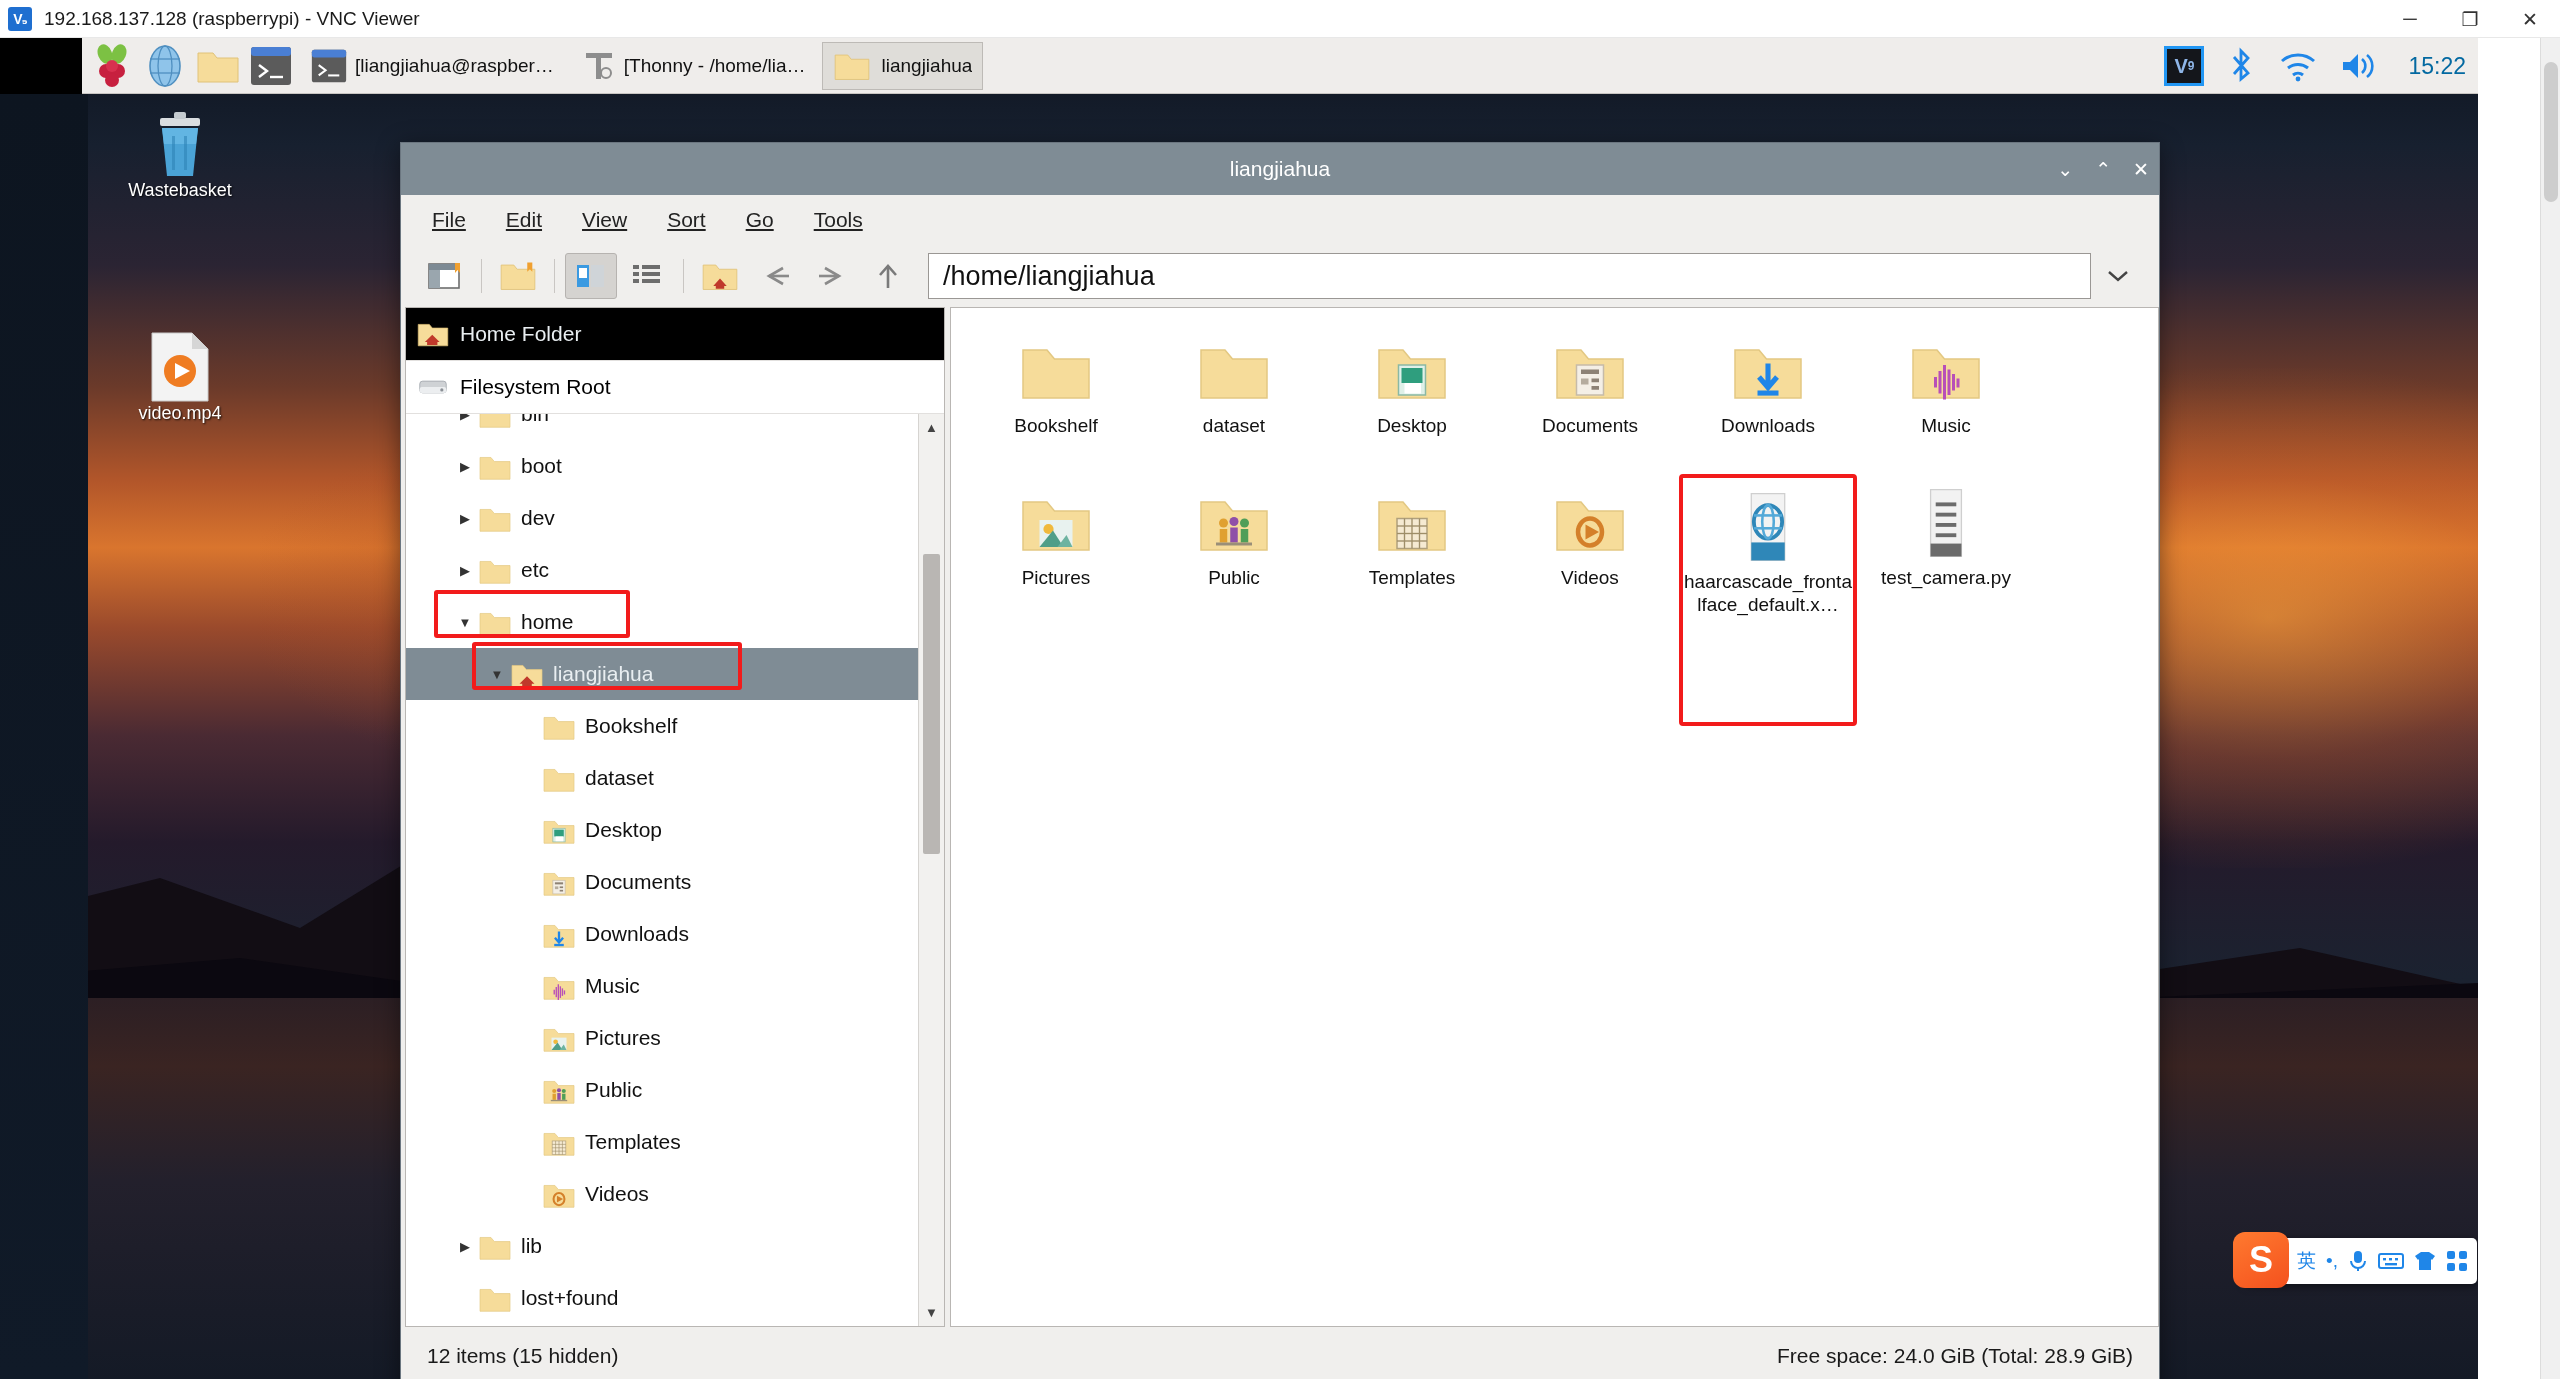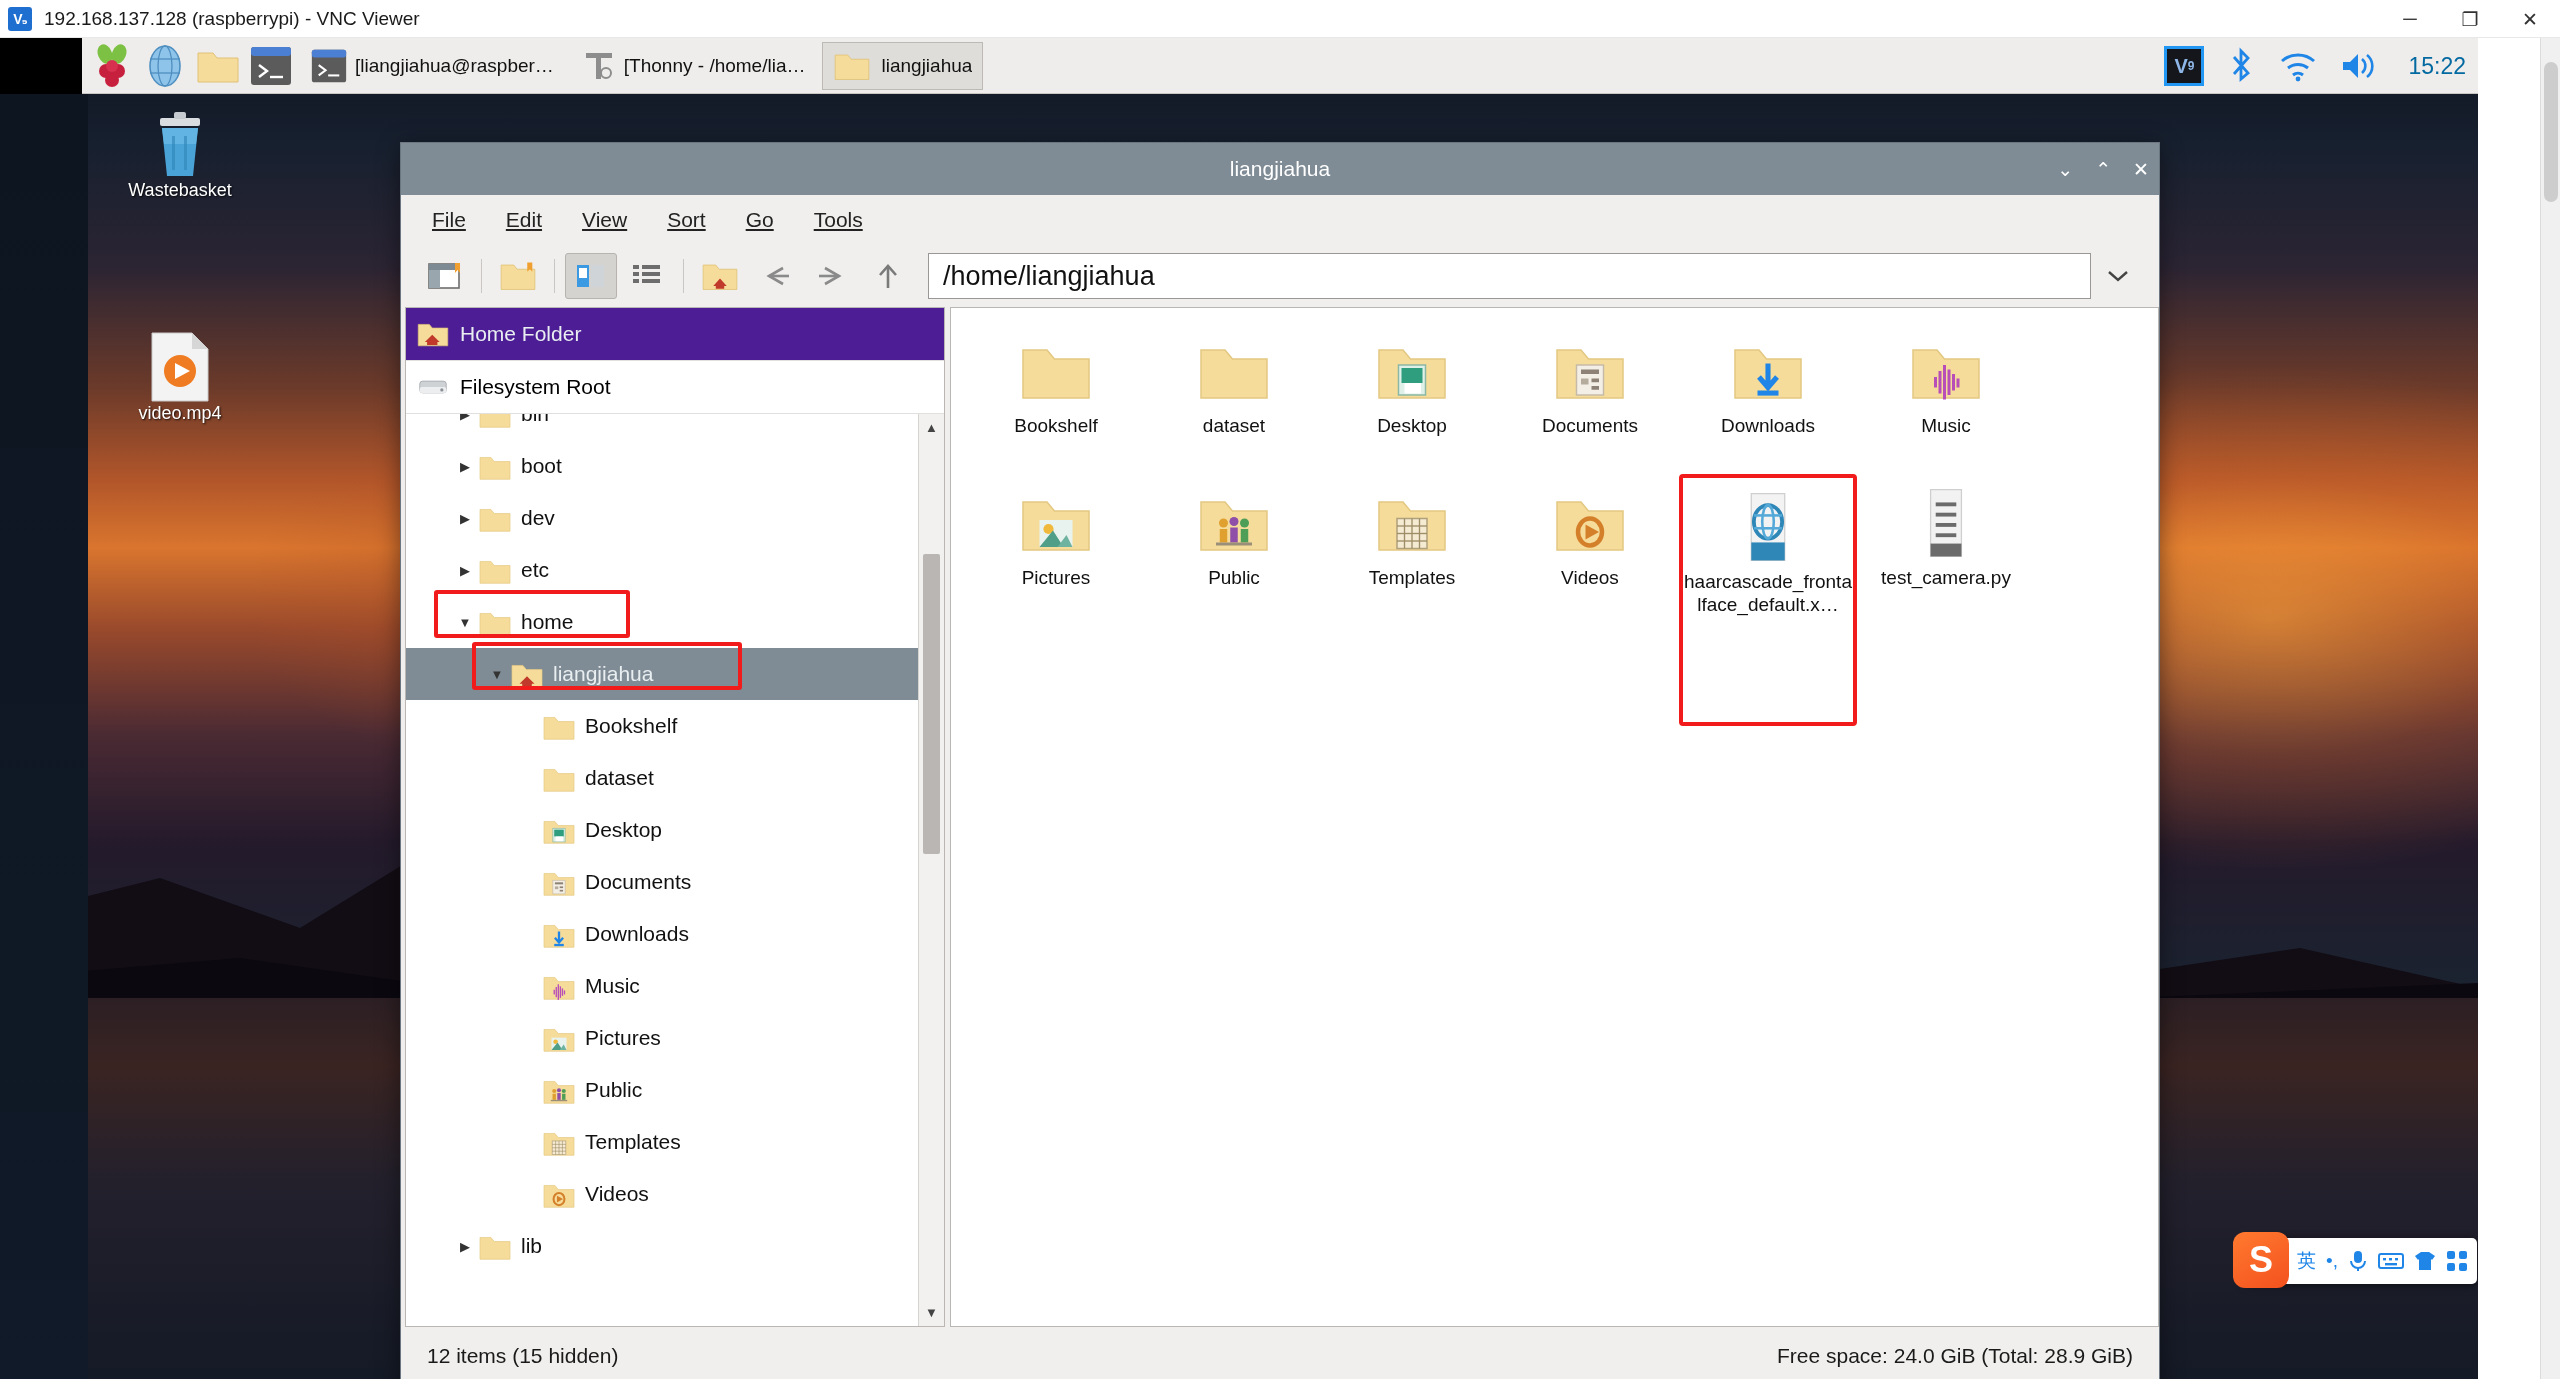--- a/index.html
+++ b/index.html
@@ -142,21 +142,21 @@
 
   
   #fm-sidebar {
     width:540px; background:#fff; border:1px solid #b9b6b3;
     margin:0 0 0 4px; position:relative; display:flex; flex-direction:column;
   }
   .place-row {
     height:53px; display:flex; align-items:center; padding-left:10px;
     font-size:21px; gap:10px; border-bottom:1px solid #e2e0de;
   }
-  .place-row.sel { background:#4c1d95; color:#e9eef1; }
+  .place-row.sel { background:#000000; color:#e9eef1; }
   #tree-scroll {
     flex:1; position:relative; overflow:hidden; background:#fff;
   }
   .tree-row {
     height:52px; display:flex; align-items:center; font-size:21px;
     color:#111; white-space:nowrap;
   }
   .tree-row.sel { background:#7f8c95; color:#e9eef1; }
   .twisty { width:26px; text-align:center; font-size:13px; color:#333; }
   .tree-ico { width:34px; height:28px; margin-right:9px; }
@@ -647,20 +647,28 @@
                     </svg></span>
                   <span>Videos</span>
                 </div>
                 <div class="tree-row">
                   <div style="width: 46px; flex: 0 0 auto;"></div>
                   <div class="twisty">▶</div>
                   <span class="tree-ico"><svg width="34" height="30" viewBox="0 0 48 44">
                       <path d="M2,8 L18,8 L23,14 L46,14 L46,40 L2,40 Z" fill="#f6dc9a" stroke="#e3c882" stroke-width="1"></path>
                     </svg></span>
                   <span>lib</span>
+                </div>
+                <div class="tree-row" style="overflow: hidden;">
+                  <div style="width: 46px; flex: 0 0 auto;"></div>
+                  <div class="twisty"></div>
+                  <span class="tree-ico"><svg width="34" height="30" viewBox="0 0 48 44">
+                      <path d="M2,8 L18,8 L23,14 L46,14 L46,40 L2,40 Z" fill="#f6dc9a" stroke="#e3c882" stroke-width="1"></path>
+                    </svg></span>
+                  <span>lost+found</span>
                 </div>
               </div>
 
             <div class="hl-box" style="left:28px; top:176px; width:196px; height:48px;"></div>
             <div class="hl-box" style="left:66px; top:228px; width:270px; height:48px;"></div>
 
             <div id="vscroll">
               <div class="vs-arrow" style="top:6px;">▲</div>
               <div id="vthumb"></div>
               <div class="vs-arrow" style="bottom:6px;">▼</div>

